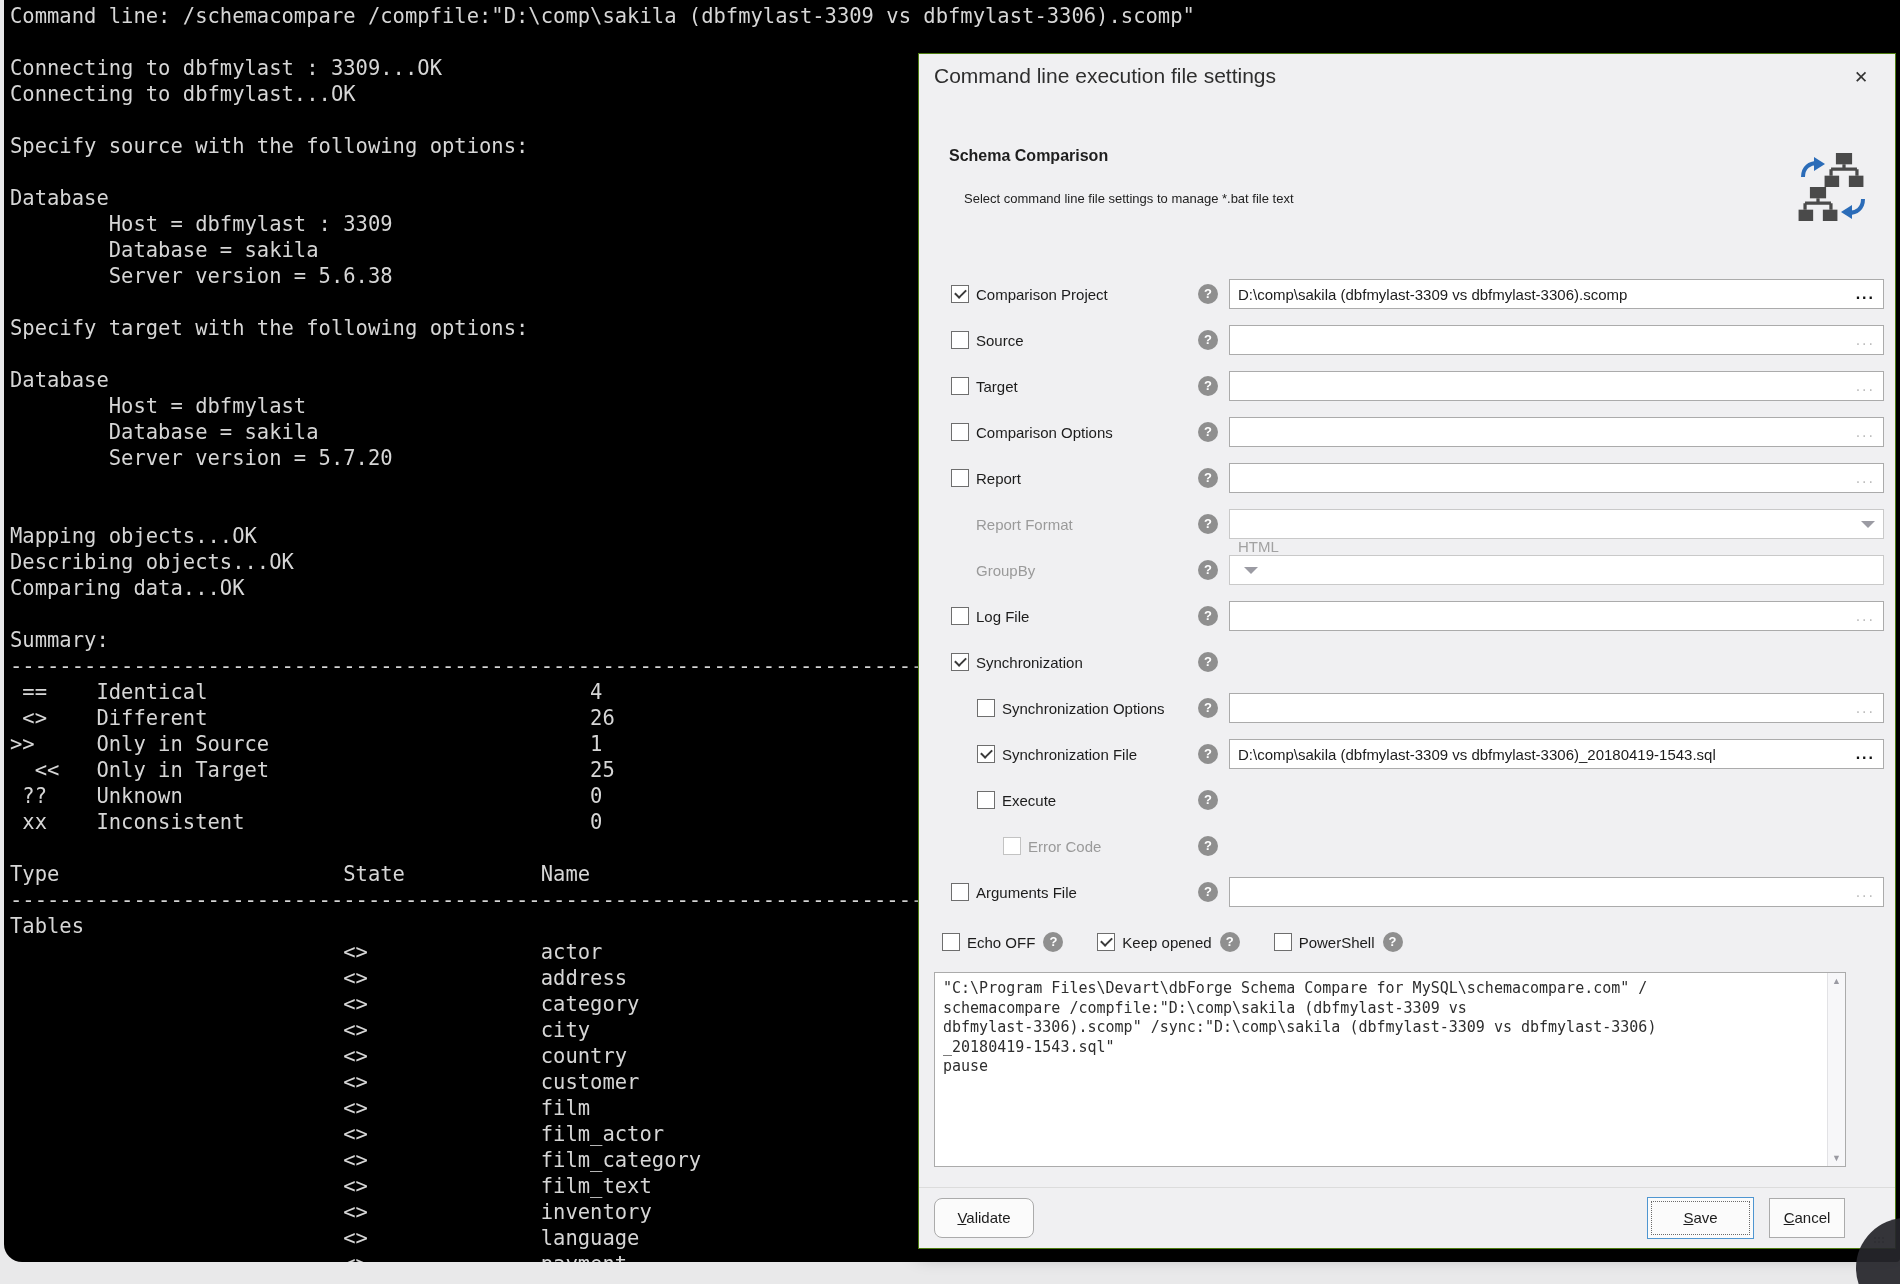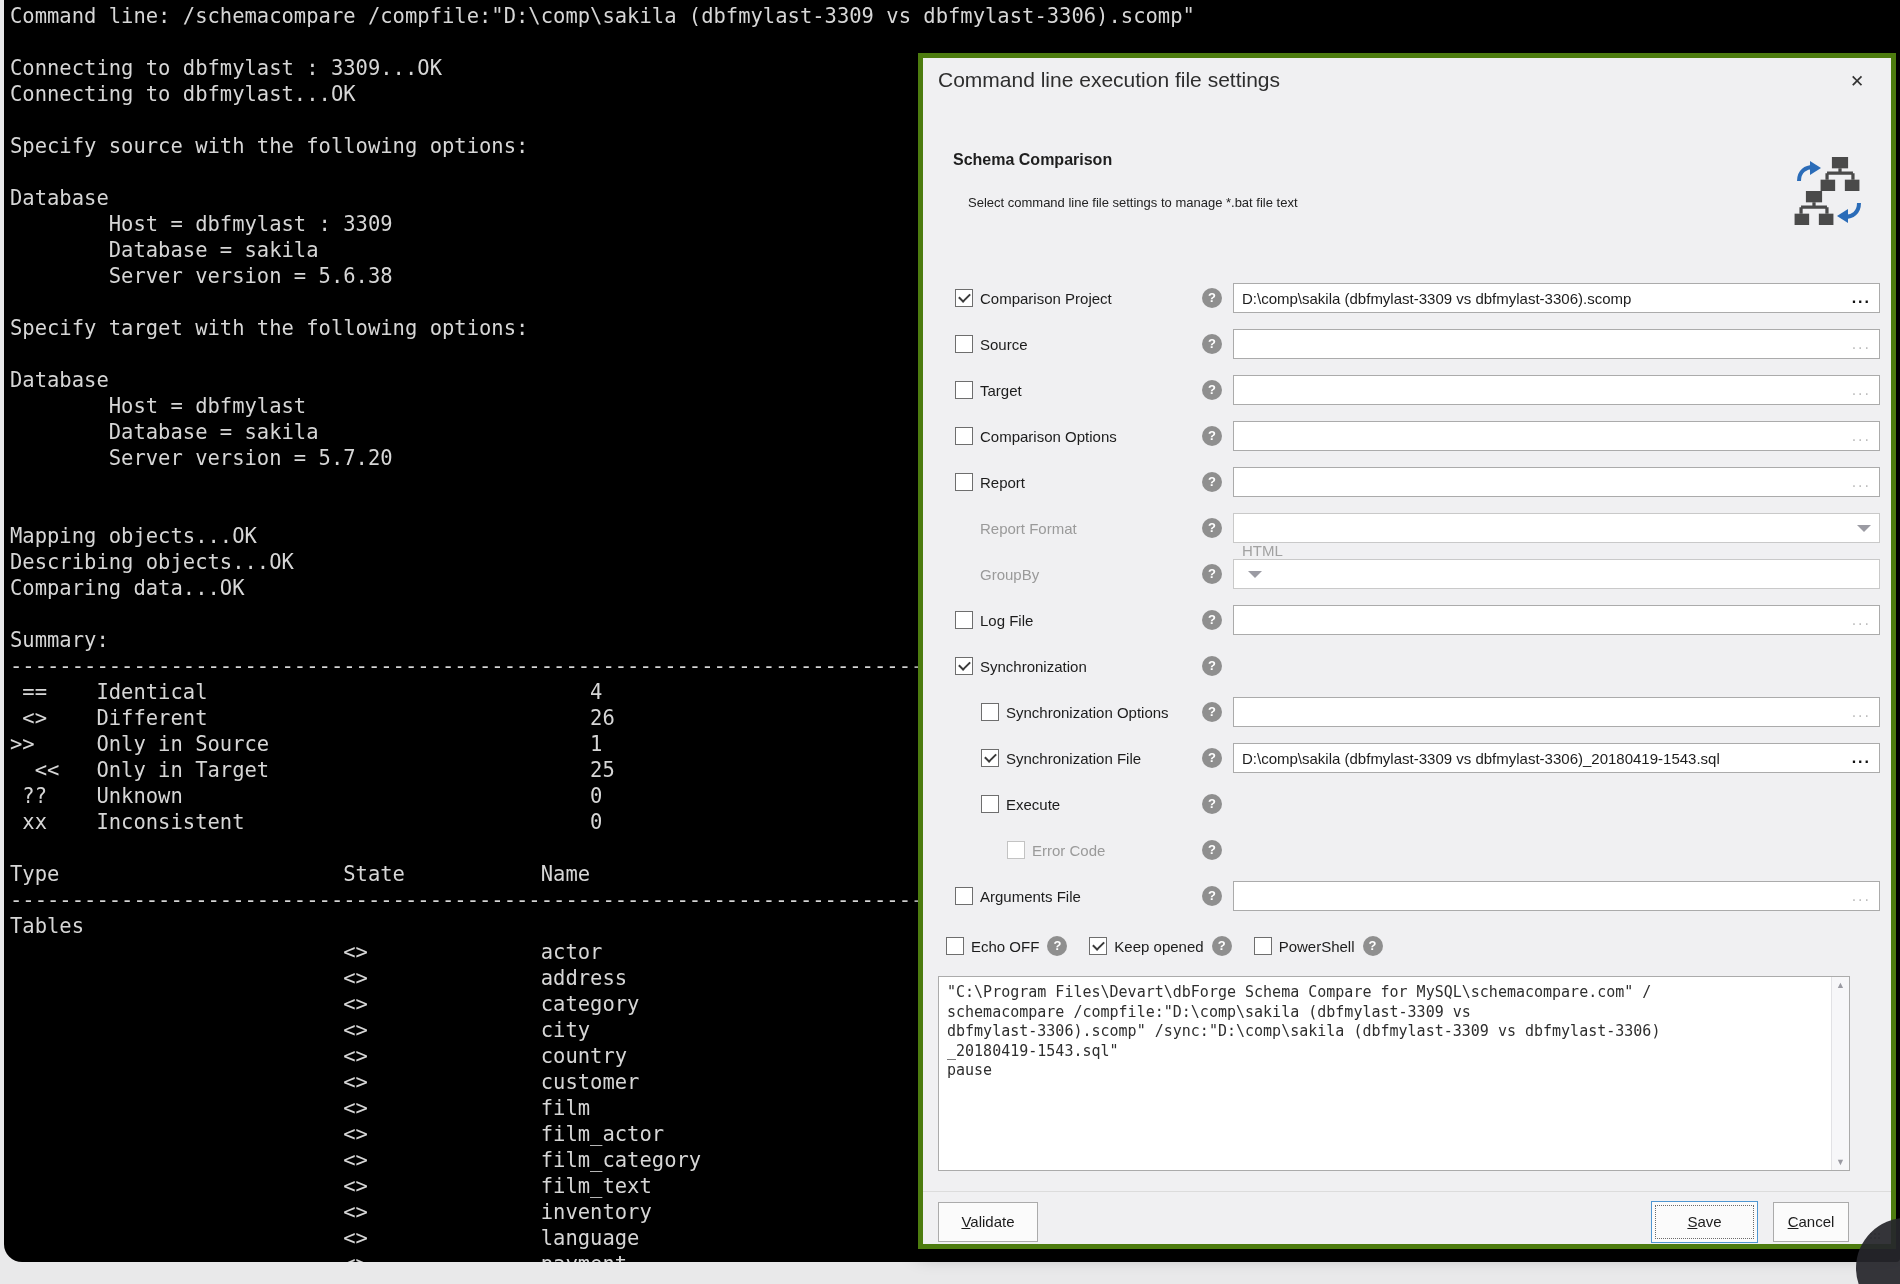--- a/index.html
+++ b/index.html
@@ -15,21 +15,21 @@
   }
   .terminal pre{
     margin:0;padding:3px 0 0 6px;
     font-family:"DejaVu Sans Mono",monospace;
     font-size:20.5px;line-height:26px;color:#d6d6d6;
     white-space:pre;
   }
   
   .dialog{
     position:absolute;left:918px;top:53px;width:978px;height:1196px;
-    background:#f0f0f2;border:5px solid #4d7c0f;box-sizing:border-box;
+    background:#f0f0f2;border:1px solid #4d7c0f;box-sizing:border-box;
     box-shadow:0 4px 18px rgba(0,0,0,.45);
   }
   .dlg-title{
     position:absolute;left:15px;top:10px;font-size:21px;color:#2e2e2e;
   }
   .dlg-close{
     position:absolute;right:22px;top:12px;width:24px;height:24px;
     font-size:17px;color:#333;text-align:center;line-height:24px;cursor:default;
   }
   .section-title{position:absolute;left:30px;top:93px;font-size:16px;font-weight:bold;color:#1e1e1e;}
@@ -70,21 +70,21 @@
   .fval{font-size:15px;color:#1c1c1c;white-space:nowrap;overflow:hidden;flex:1 1 auto;}
   .row.disabled .fval{color:#a2a2a2;margin-top:44px;}
   .dots{font-size:16px;letter-spacing:2px;color:#bdbdbd;margin-left:6px;flex:0 0 auto;line-height:10px;}
   .dots.filled{color:#111;font-weight:bold;}
   .dd-arrow{
     flex:0 0 auto;width:0;height:0;margin-left:6px;
     border-left:7px solid transparent;border-right:7px solid transparent;
     border-top:7px solid #9b9ba3;
   }
   
-  .opts{position:absolute;left:23px;top:878px;display:flex;align-items:center;gap:22px;}
+  .opts{position:absolute;left:23px;top:878px;display:flex;align-items:center;gap:34px;}
   .opt{display:flex;align-items:center;}
   
   .batbox{
     position:absolute;left:15px;top:918px;width:912px;height:195px;
     background:#fff;border:1px solid #ababab;box-sizing:border-box;
   }
   .batbox pre{
     margin:0;padding:6px 8px;font-family:"DejaVu Sans Mono",monospace;
     font-size:15px;line-height:19.5px;color:#2e2e2e;white-space:pre;
     width:calc(100% - 33px);overflow:hidden;
@@ -96,21 +96,21 @@
   }
   .vscroll span{font-size:9px;color:#9a9aa2;padding:3px 0;}
   
   .footer{position:absolute;left:0;top:1133px;width:100%;height:61px;border-top:1px solid #dcdcdc;}
   .btn{
     position:absolute;box-sizing:border-box;background:#fbfbfb;
     border:1px solid #ababab;font-size:15px;color:#1c1c1c;
     text-align:center;font-family:"Liberation Sans",sans-serif;
   }
   .btn .u{text-decoration:underline;}
-  .btn-validate{left:15px;top:10px;width:100px;height:40px;line-height:38px;}
+  .btn-validate{left:15px;top:10px;width:100px;height:40px;line-height:38px;border-radius:8px;}
   .btn-save{
     left:728px;top:9px;width:107px;height:42px;line-height:40px;
     border:1px solid #4f96d1;outline:1px dotted #6b6b6b;outline-offset:-5px;
   }
   .btn-cancel{left:850px;top:10px;width:76px;height:40px;line-height:38px;}
   
   .grip{position:absolute;right:10px;bottom:4px;width:12px;height:8px;
     background-image:radial-gradient(circle,#a9a9a9 1px,transparent 1.2px);
     background-size:4px 4px;}
   

